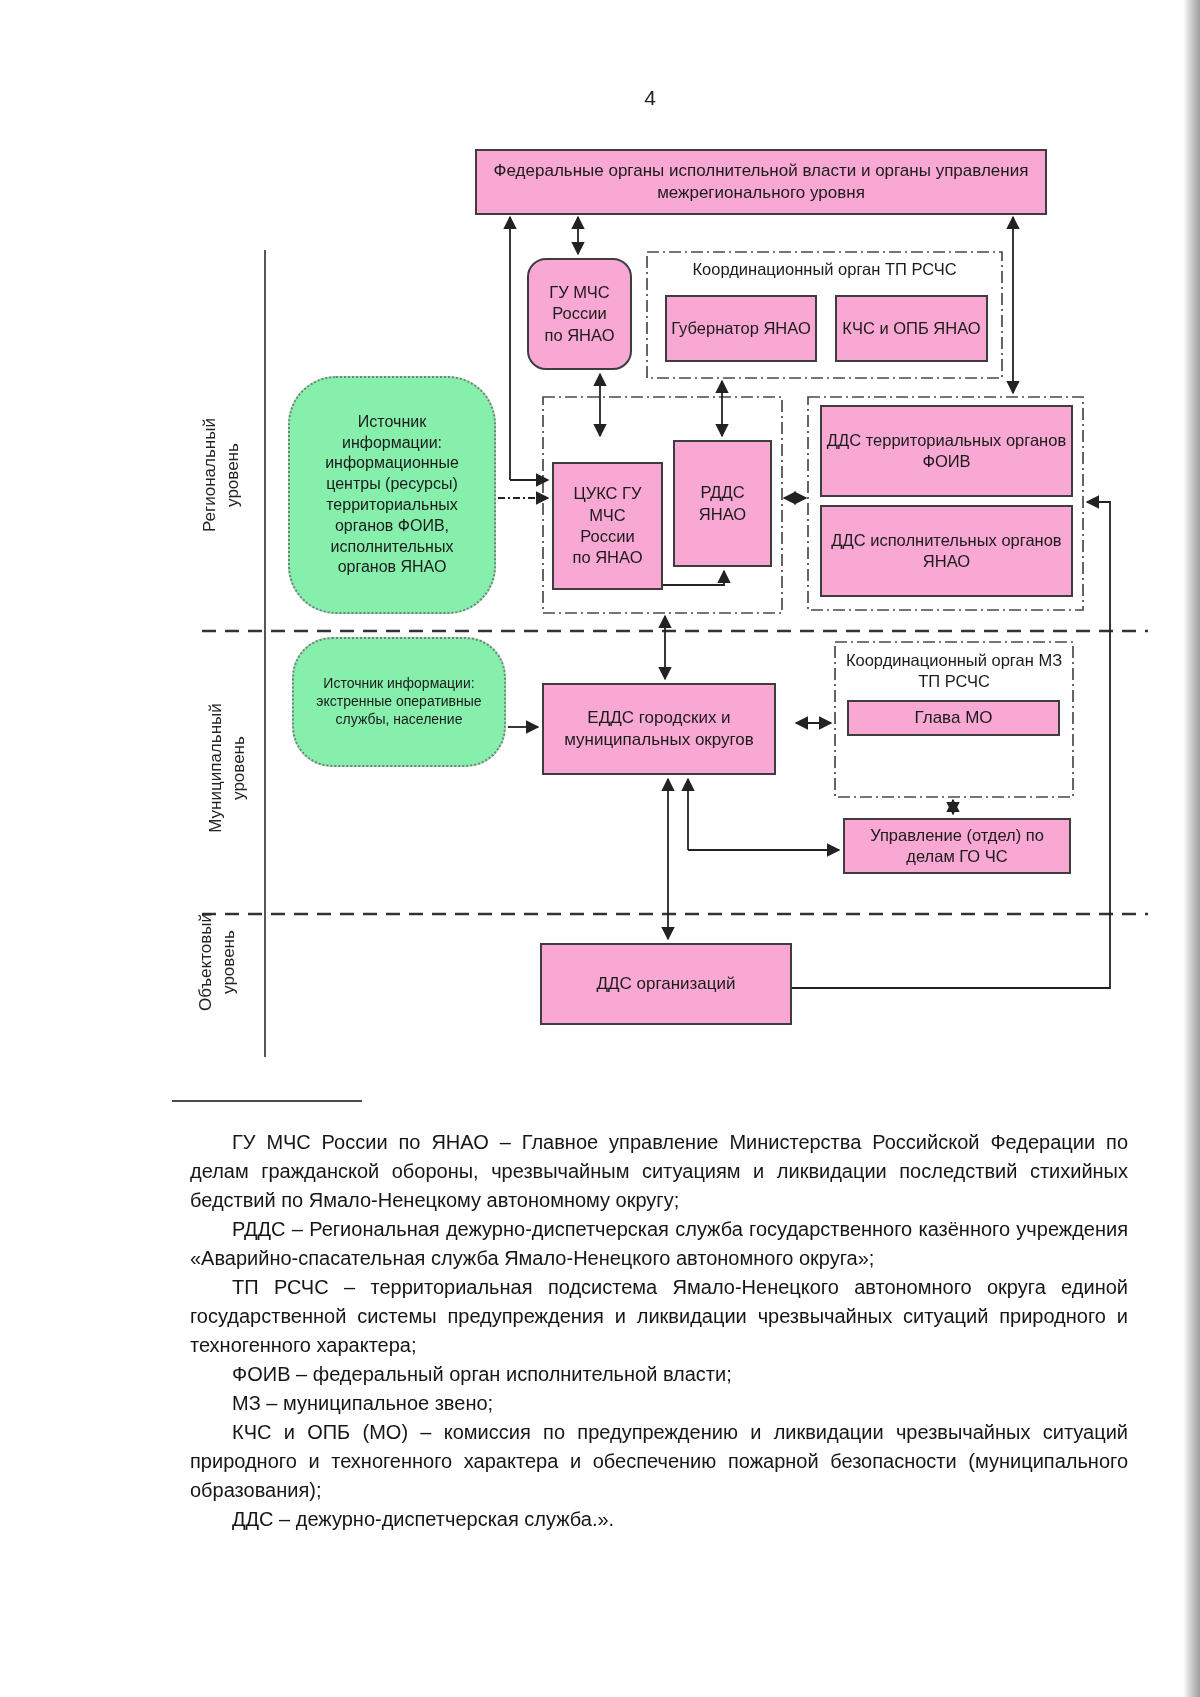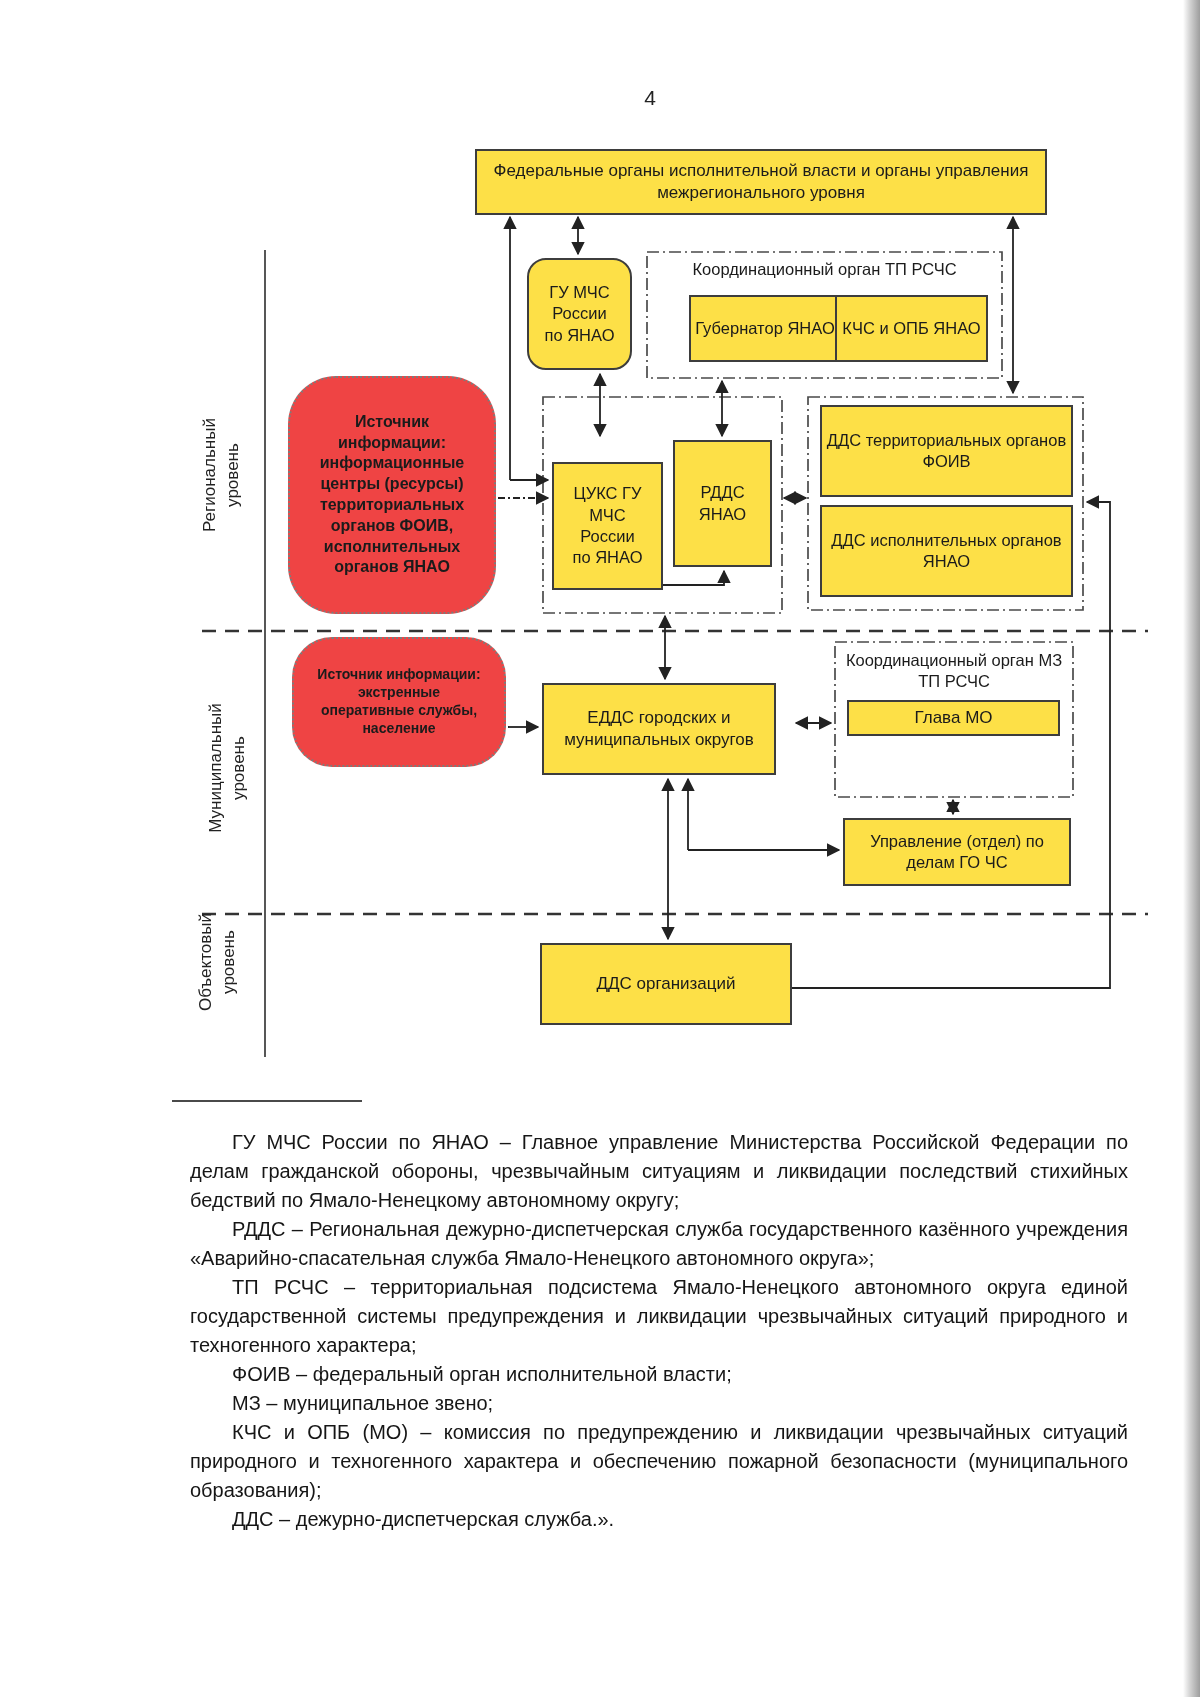--- a/index.html
+++ b/index.html
@@ -6,26 +6,26 @@
   .page {
     position:relative; width:1200px; height:1697px; margin:0 auto;
     background:#ffffff; overflow:hidden;
     font-family:"Liberation Sans", sans-serif; color:#1c1c1c;
   }
   .page-number { position:absolute; left:630px; top:86px; width:40px; text-align:center;
     font-size:21px; color:#222; }
   svg.layer { position:absolute; left:0; top:0; z-index:1; }
   .node {
     position:absolute; box-sizing:border-box; z-index:2;
-    border:2px solid #3d3d3d; background:#fde047;
+    border:2px solid #3d3d3d; background:#f9a8d4;
     display:flex; align-items:center; justify-content:center;
     text-align:center; font-size:16.5px; line-height:1.3; color:#1b1b1b;
   }
   .rounded {
-    border:2px dotted #7c7c7c; border-radius:48px; background:#ef4444;font-weight:bold;
+    border:2px dotted #7c7c7c; border-radius:48px; background:#86efac;
   }
   .floatlabel {
     position:absolute; z-index:2; background:transparent; border:none;
     display:flex; align-items:flex-start; justify-content:center;
     text-align:center; font-size:16.5px; line-height:1.25; color:#1b1b1b;
   }
   .level-label {
     position:absolute; z-index:2; display:flex; align-items:center; justify-content:center;
     transform:rotate(-90deg); text-align:center;
     font-size:17px; line-height:1.35; color:#222;
@@ -87,39 +87,39 @@
 
   <div class="level-label" style="left:147px; top:445px; width:150px; height:60px;">Региональный уровень</div>
   <div class="level-label" style="left:153px; top:738px; width:150px; height:60px;">Муниципальный уровень</div>
   <div class="level-label" style="left:158px; top:932px; width:120px; height:60px;">Объектовый уровень</div>
 
   <div class="node" style="left:475px; top:149px; width:572px; height:66px; font-size:17px;">Федеральные органы исполнительной власти и органы управления межрегионального уровня</div>
 
   <div class="node" style="left:527px; top:258px; width:105px; height:112px; padding:0 14px;border-radius:19px;">ГУ МЧС России по ЯНАО</div>
 
   <div class="floatlabel" style="left:657px; top:259px; width:335px; height:24px;">Координационный орган ТП РСЧС</div>
-  <div class="node" style="left:665px; top:295px; width:152px; height:67px;margin-left:24px;">Губернатор ЯНАО</div>
+  <div class="node" style="left:665px; top:295px; width:152px; height:67px;">Губернатор ЯНАО</div>
   <div class="node" style="left:835px; top:295px; width:153px; height:67px;">КЧС и ОПБ ЯНАО</div>
 
   <div class="node rounded" style="left:288px; top:376px; width:208px; height:238px; padding:0 16px; font-size:16px;">Источник информации: информационные центры (ресурсы) территориальных органов ФОИВ, исполнительных органов ЯНАО</div>
 
   <div class="node" style="left:552px; top:440px; width:111px; height:128px; padding:0 16px;margin-top:22px;">ЦУКС ГУ МЧС России по ЯНАО</div>
   <div class="node" style="left:673px; top:440px; width:99px; height:127px; padding:0 16px;">РДДС ЯНАО</div>
 
   <div class="node" style="left:820px; top:405px; width:253px; height:92px;">ДДС территориальных органов ФОИВ</div>
   <div class="node" style="left:820px; top:505px; width:253px; height:92px;">ДДС исполнительных органов ЯНАО</div>
 
   <div class="node rounded" style="left:292px; top:637px; width:214px; height:130px; padding:0 16px; font-size:14px; line-height:1.28; border-radius:40px;">Источник информации: экстренные оперативные службы, население</div>
 
   <div class="node" style="left:542px; top:683px; width:234px; height:92px; padding:0 20px; font-size:17px;">ЕДДС городских и муниципальных округов</div>
 
   <div class="floatlabel" style="left:840px; top:650px; width:228px; height:48px;">Координационный орган МЗ ТП РСЧС</div>
   <div class="node" style="left:847px; top:700px; width:213px; height:36px; font-size:17px;">Глава МО</div>
 
-  <div class="node" style="left:843px; top:818px; width:228px; height:68px; padding:0 14px;">Управление (отдел) по делам ГО ЧС</div>
+  <div class="node" style="left:843px; top:818px; width:228px; height:56px; padding:0 14px;">Управление (отдел) по делам ГО ЧС</div>
 
   <div class="node" style="left:540px; top:943px; width:252px; height:82px; font-size:17px;">ДДС организаций</div>
 
   <div class="footnote-rule"></div>
   <div class="footnotes">
     <p>ГУ МЧС России по ЯНАО – Главное управление Министерства Российской Федерации по делам гражданской обороны, чрезвычайным ситуациям и ликвидации последствий стихийных бедствий по Ямало-Ненецкому автономному округу;</p>
     <p>РДДС – Региональная дежурно-диспетчерская служба государственного казённого учреждения «Аварийно-спасательная служба Ямало-Ненецкого автономного округа»;</p>
     <p>ТП РСЧС – территориальная подсистема Ямало-Ненецкого автономного округа единой государственной системы предупреждения и ликвидации чрезвычайных ситуаций природного и техногенного характера;</p>
     <p>ФОИВ – федеральный орган исполнительной власти;</p>
     <p>МЗ – муниципальное звено;</p>

